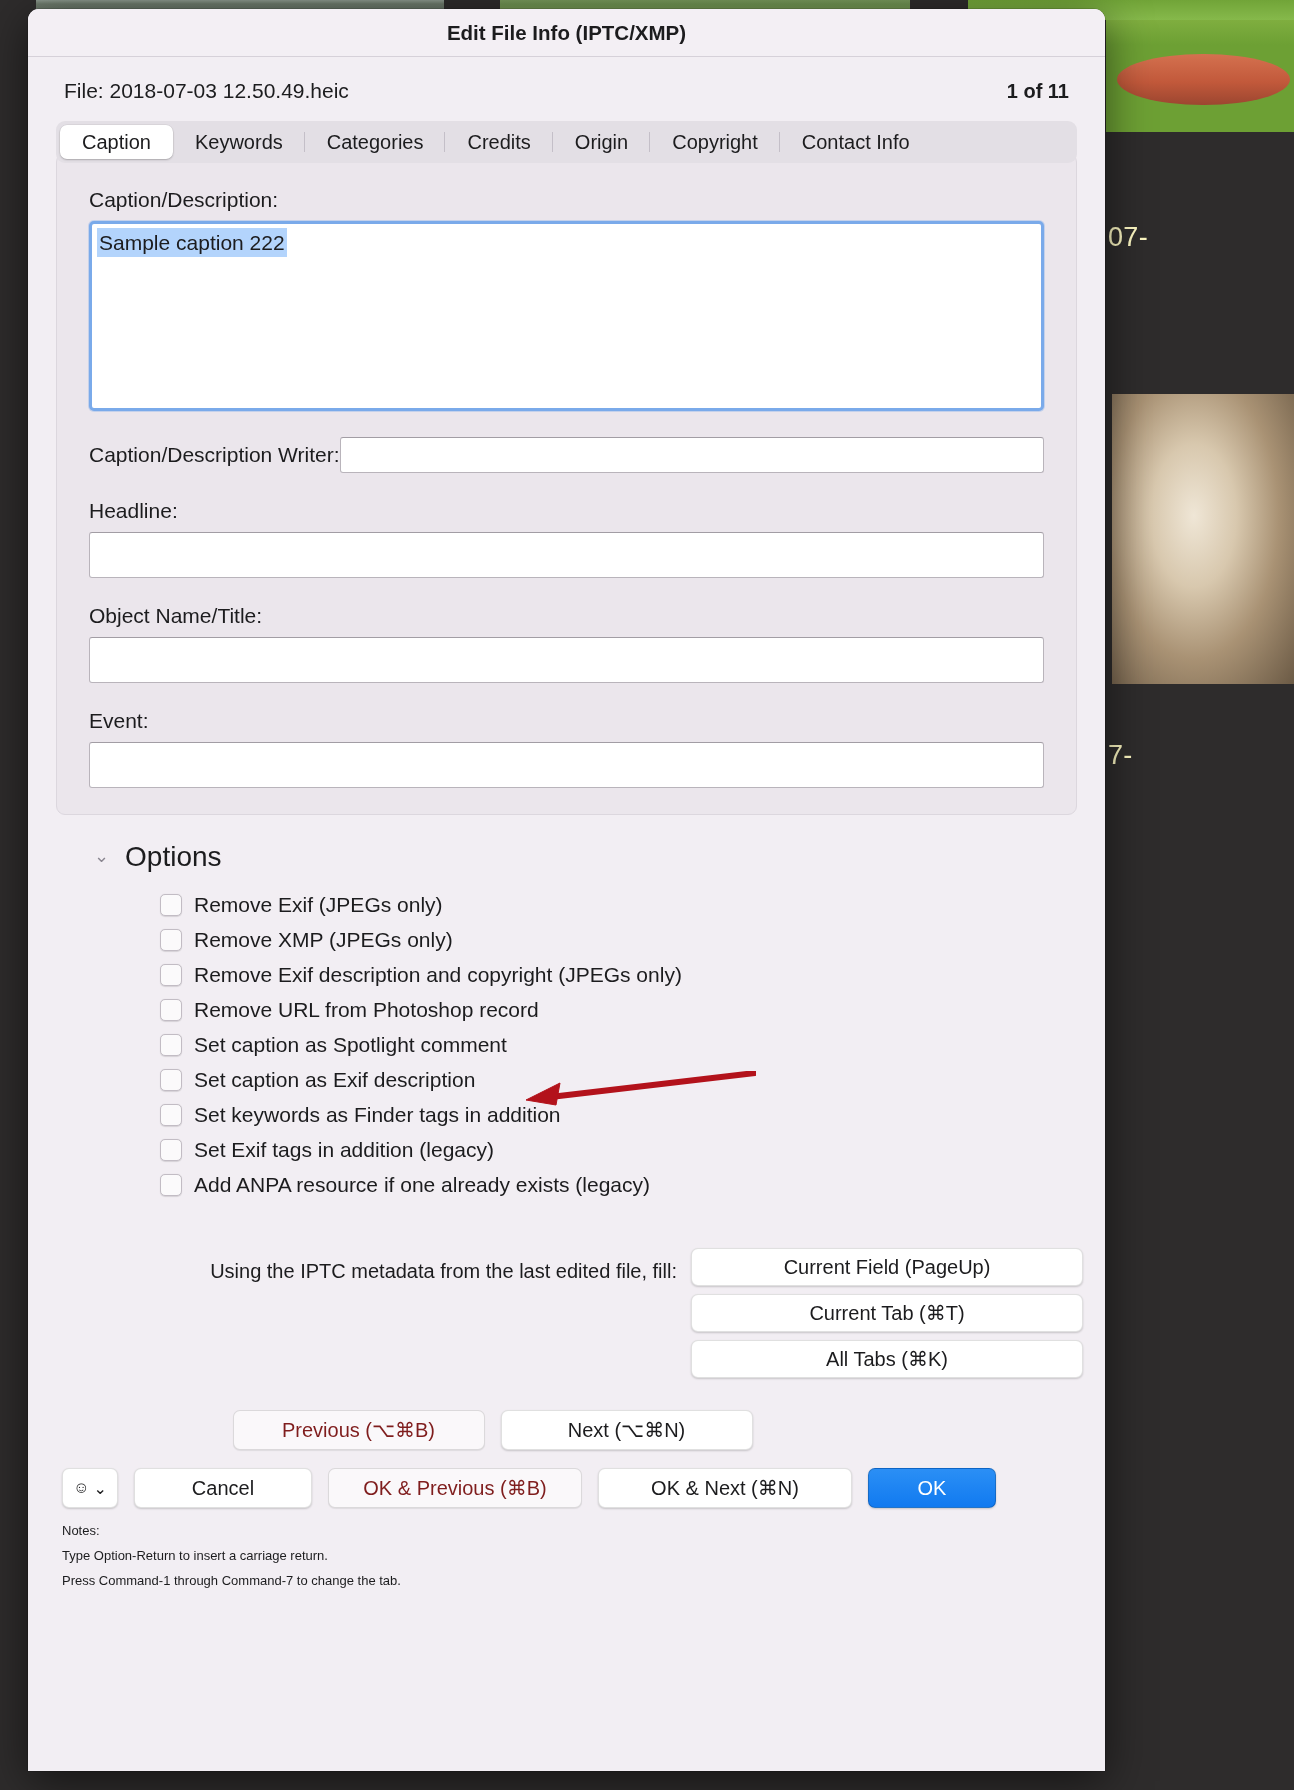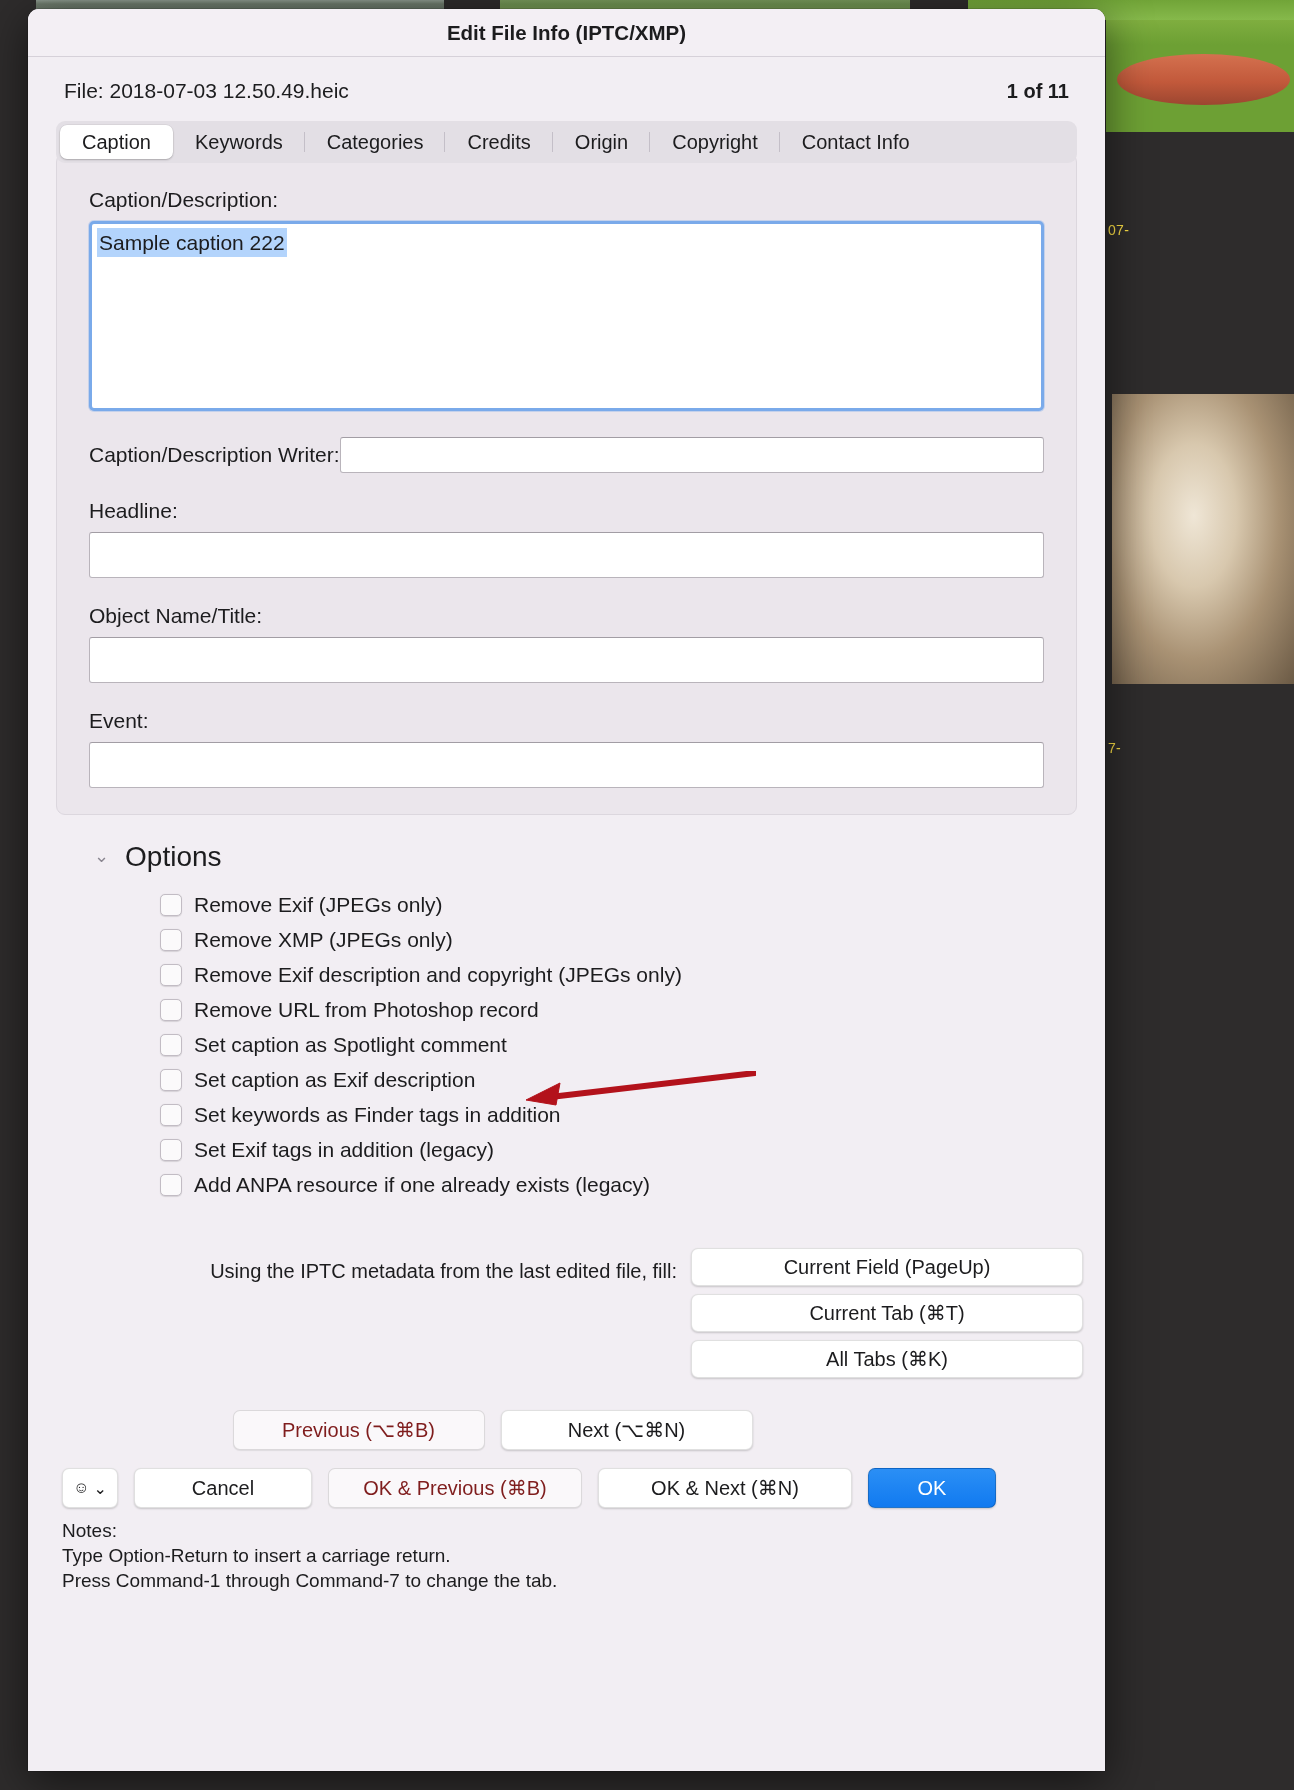--- a/index.html
+++ b/index.html
@@ -12,22 +12,22 @@
   }
 
   
   #backdrop {
     position: absolute; inset: 0;
     background: #2e2c2c;
   }
   .bg-thumb { position: absolute; overflow: hidden; }
   .bg-label {
     position: absolute;
-    color: #fde047;
-    font-size: 14px;
+    color: #fef9c3;
+    font-size: 27px;
     letter-spacing: .3px;
     white-space: nowrap;
   }
 
   .photo-city {
     background:
       linear-gradient(180deg,#b8cfe0 0%, #c9dced 38%, #9ba79f 45%, #6d7a6c 60%, #5d6a5e 100%);
   }
   .photo-field {
     background:
@@ -248,21 +248,21 @@
     gap: 4px;
     font-size: 16px;
   }
   #actionrow .btn.cancel { width: 178px; height: 40px; }
   #actionrow .btn.okprev { width: 254px; height: 40px; }
   #actionrow .btn.oknext { width: 254px; height: 40px; }
   #actionrow .btn.ok     { width: 128px; height: 40px; }
 
   #notes {
     margin: 10px 4px 0 34px;
-    font-size: 19px;
+    font-size: 13px;
     line-height: 25px;
   }
 </style>
 </head>
 <body>
 
 <div id="backdrop">
   <div class="bg-thumb photo-city" style="left:36px;  top:-20px; width:408px; height:40px;"></div>
   <div class="bg-thumb photo-field" style="left:500px; top:-20px; width:410px; height:40px;"></div>
   <div class="bg-thumb photo-grass" style="left:968px; top:-20px; width:326px; height:40px;"></div>

